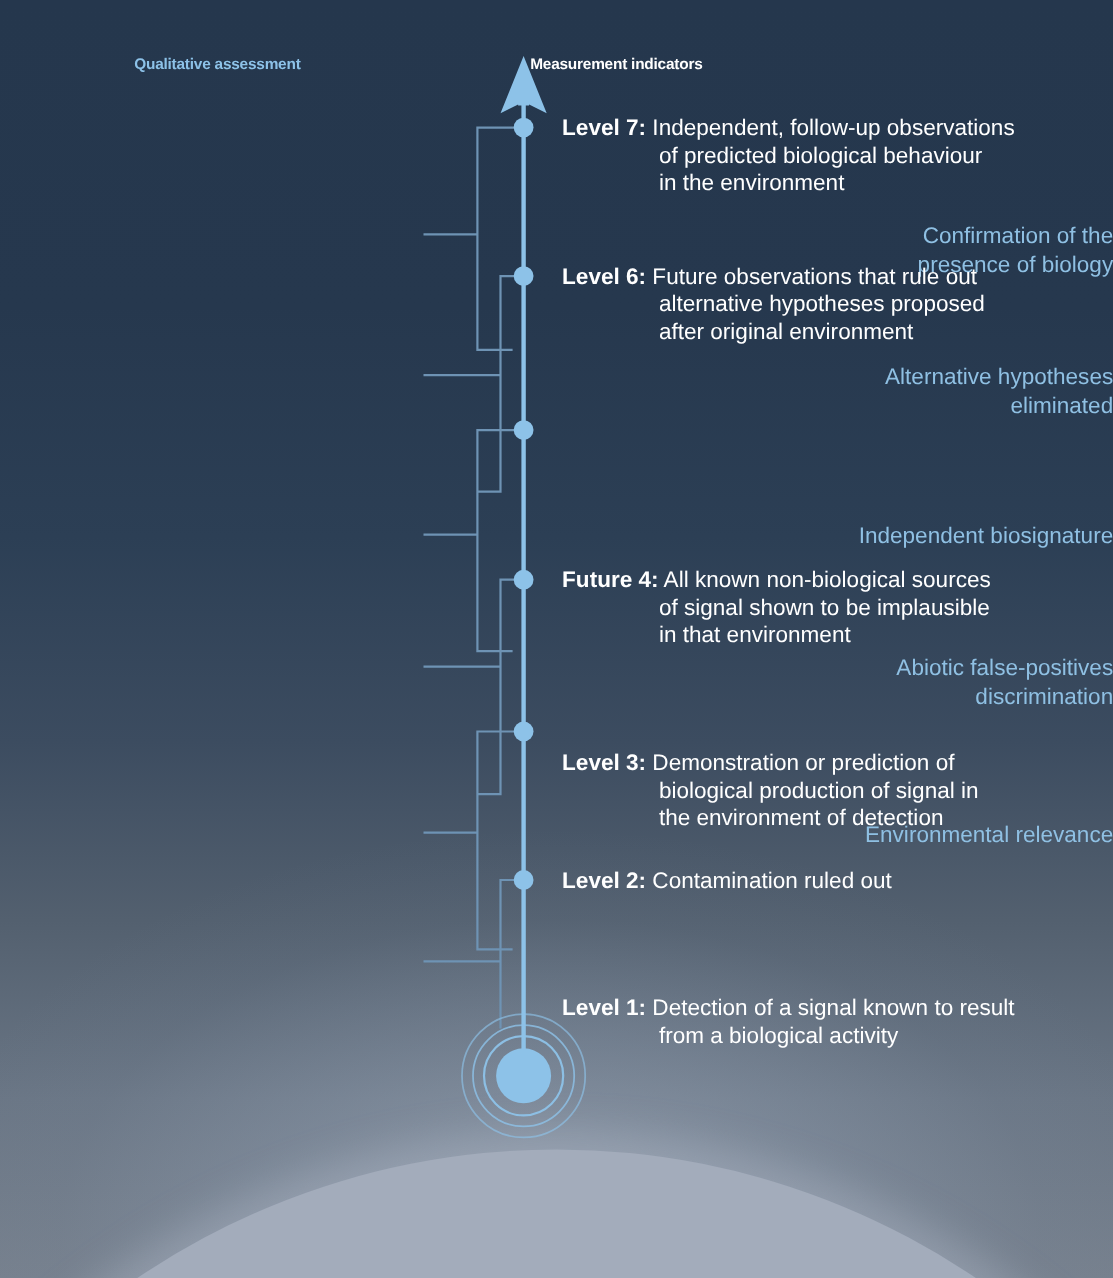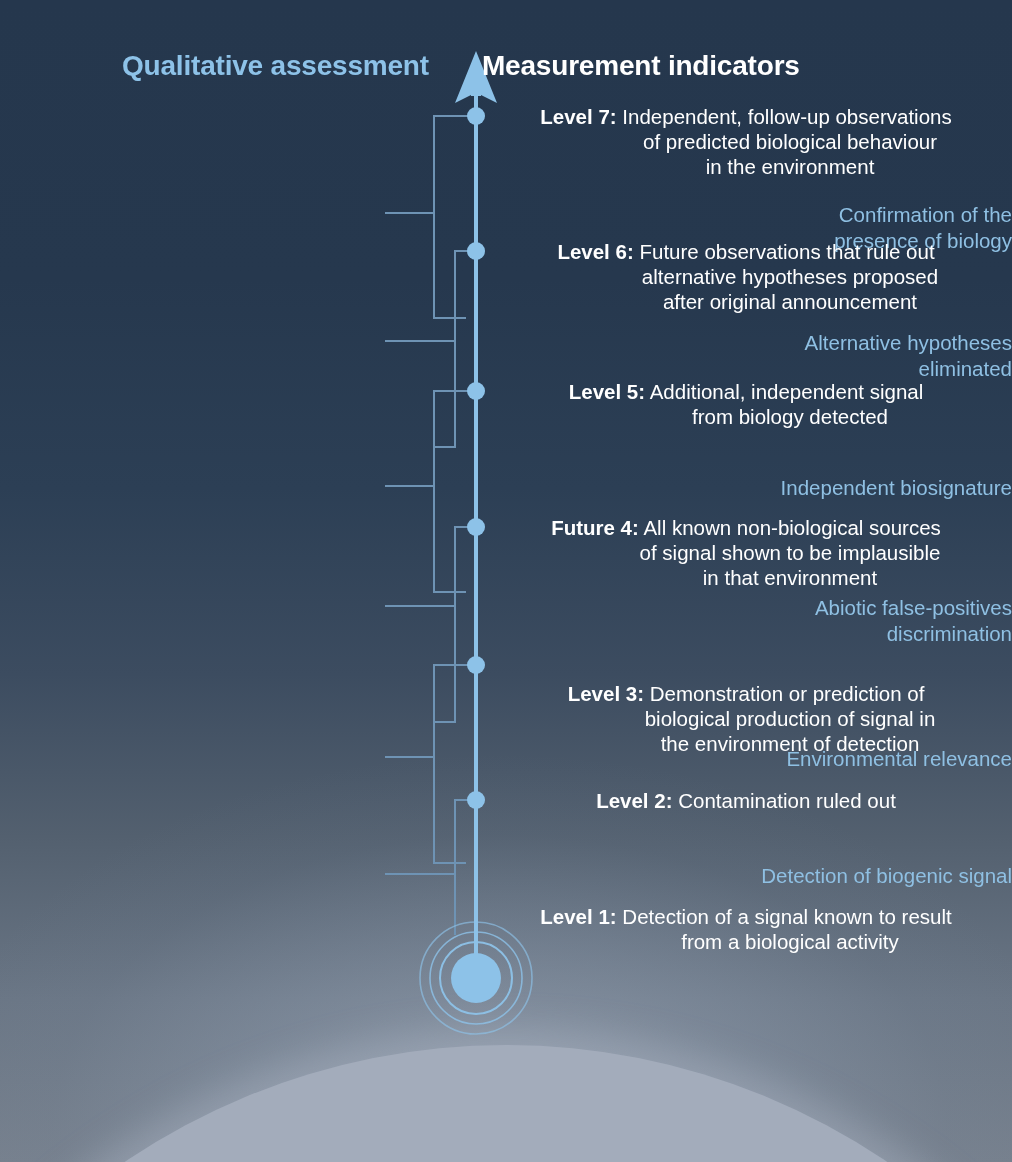--- a/index.html
+++ b/index.html
@@ -46,21 +46,21 @@
   svg#diagram {
     position:absolute; left:0; top:0;
     width:1012px; height:1162px;
     overflow:visible;
   }
 
   
   .col-head {
     position:absolute;
     font-weight:bold;
-    font-size:28px;
+    font-size:14px;
     letter-spacing:-0.2px;
     white-space:nowrap;
   }
   #head-left  { left:122px; top:50px; color:#8dc2e8; }
   #head-right { left:482px; top:50px; color:#ffffff; }
 
   .qual-label {
     position:absolute;
     right:0;
     text-align:right;
@@ -70,21 +70,20 @@
     white-space:pre-line;
   }
 
   .level-block {
     position:absolute;
     left:511px;
     color:#ffffff;
     font-size:20.5px;
     line-height:25px;
     width:470px;
-    text-align:center;
   }
   .level-block .lv-num {
     font-weight:bold;
     white-space:nowrap;
   }
   .level-block .lv-body {
     display:inline;
   }
   .level-block .lv-rest {
     display:block;
@@ -159,41 +158,35 @@
   <div class="col-head" id="head-right">Measurement indicators</div>
 
   <div class="qual-label" style="top:202px; width:366px;">Confirmation of the
 presence of biology</div>
   <div class="qual-label" style="top:330px; width:366px;">Alternative hypotheses
 eliminated</div>
   <div class="qual-label" style="top:475px; width:366px;">Independent biosignature</div>
   <div class="qual-label" style="top:595px; width:366px;text-align:right;">Abiotic false-positives
 discrimination</div>
   <div class="qual-label" style="top:746px; width:366px;">Environmental relevance</div>
-  <div class="qual-label" style="top:863px; width:366px;">Detection of biogenic signal</div>
 
   <div class="level-block" style="top:104px;">
     <span class="lv-num">Level 7:</span>
     <span class="lv-body">Independent, follow-up observations</span>
     <span class="lv-rest">of predicted biological behaviour</span>
     <span class="lv-rest">in the environment</span>
   </div>
 
   <div class="level-block" style="top:239px;">
     <span class="lv-num">Level 6:</span>
     <span class="lv-body">Future observations that rule out</span>
     <span class="lv-rest">alternative hypotheses proposed</span>
-    <span class="lv-rest">after original announcement</span>
-  </div>
-
-  <div class="level-block" style="top:379px;">
-    <span class="lv-num">Level 5:</span>
-    <span class="lv-body">Additional, independent signal</span>
-    <span class="lv-rest">from biology detected</span>
-  </div>
+    <span class="lv-rest">after original environment</span>
+  </div>
+
 
   <div class="level-block" style="top:515px;">
     <span class="lv-num">Future 4:</span>
     <span class="lv-body">All known non-biological sources</span>
     <span class="lv-rest">of signal shown to be implausible</span>
     <span class="lv-rest">in that environment</span>
   </div>
 
   <div class="level-block" style="top:650px;margin-top:31px;">
     <span class="lv-num">Level 3:</span>

